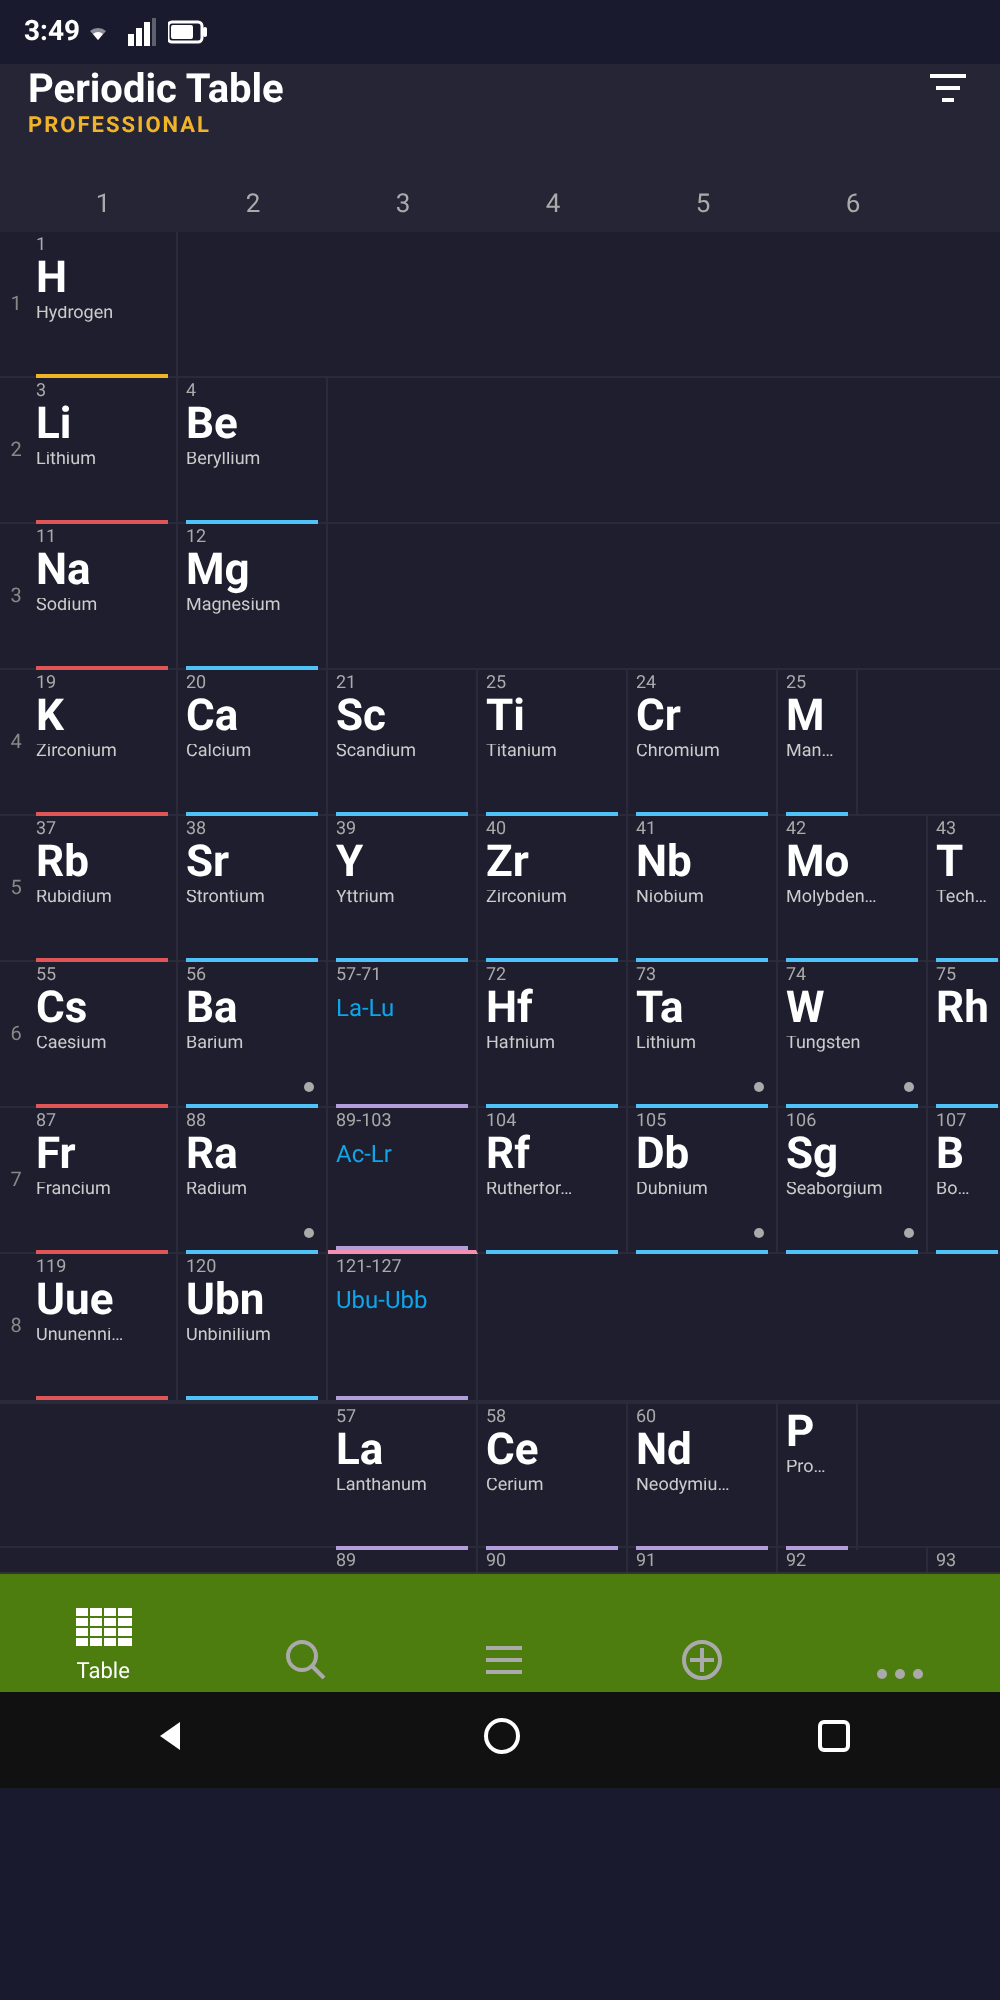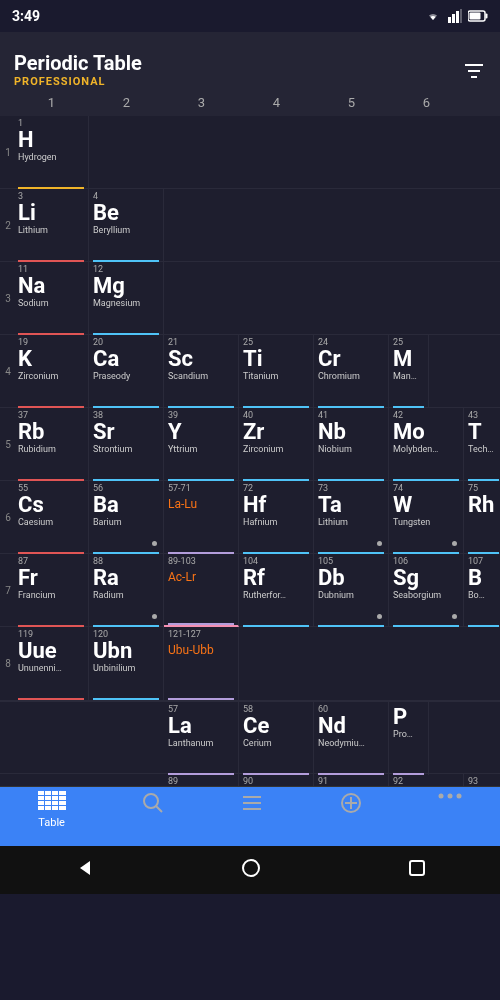--- a/index.html
+++ b/index.html
@@ -11,40 +11,39 @@
       color: #fff;
       overflow: hidden;
     }
 
     
     .status-bar {
       background: #1a1a2e;
       height: 32px;
       display: flex;
       align-items: center;
-      justify-content: space-between;
       padding: 0 12px;
     }
     .status-time {
       font-size: 14px;
       font-weight: bold;
       color: #fff;
     }
     .status-icons {
       display: flex;
       align-items: center;
       gap: 6px;
     }
 
     
     .header {
       background: #252535;
       height: 56px;
       display: flex;
-      align-items: flex-end;
+      align-items: flex-start;
       justify-content: space-between;
       padding: 0 14px;
     }
     .header-title-block {}
     .header-title {
       font-size: 20px;
       font-weight: bold;
       color: #fff;
     }
     .header-subtitle {
@@ -188,36 +187,36 @@
       background: #b39ddb;
     }
 
     .range-label {
       font-size: 9px;
       color: #aaa;
       line-height: 1;
     }
     .range-text {
       font-size: 12px;
-      color: #f97316;
+      color: #0ea5e9;
       margin-top: 4px;
     }
 
     .lan-row, .act-row {
       display: flex;
       height: 73px;
       border-top: 1px solid #2a2a3a;
     }
 
     
     .bottom-nav {
-      background: #3b82f6;
+      background: #4d7c0f;
       height: 60px;
       display: flex;
-      align-items: flex-start;
+      align-items: flex-end;
       justify-content: space-around;
       border-top: 1px solid #333;
     }
     .nav-item {
       display: flex;
       flex-direction: column;
       align-items: center;
       gap: 3px;
       cursor: pointer;
       padding: 4px 12px;
@@ -364,21 +363,21 @@
     <div class="row-number">4</div>
     <div class="pt-cells">
       <div class="element alkali-metal">
         <span class="element-number">19</span>
         <span class="element-symbol">K</span>
         <span class="element-name">Zirconium</span>
       </div>
       <div class="element alkaline-earth">
         <span class="element-number">20</span>
         <span class="element-symbol">Ca</span>
-        <span class="element-name">Praseody</span>
+        <span class="element-name">Calcium</span>
       </div>
       <div class="element transition-metal">
         <span class="element-number">21</span>
         <span class="element-symbol">Sc</span>
         <span class="element-name">Scandium</span>
       </div>
       <div class="element transition-metal">
         <span class="element-number">25</span>
         <span class="element-symbol">Ti</span>
         <span class="element-name">Titanium</span>

